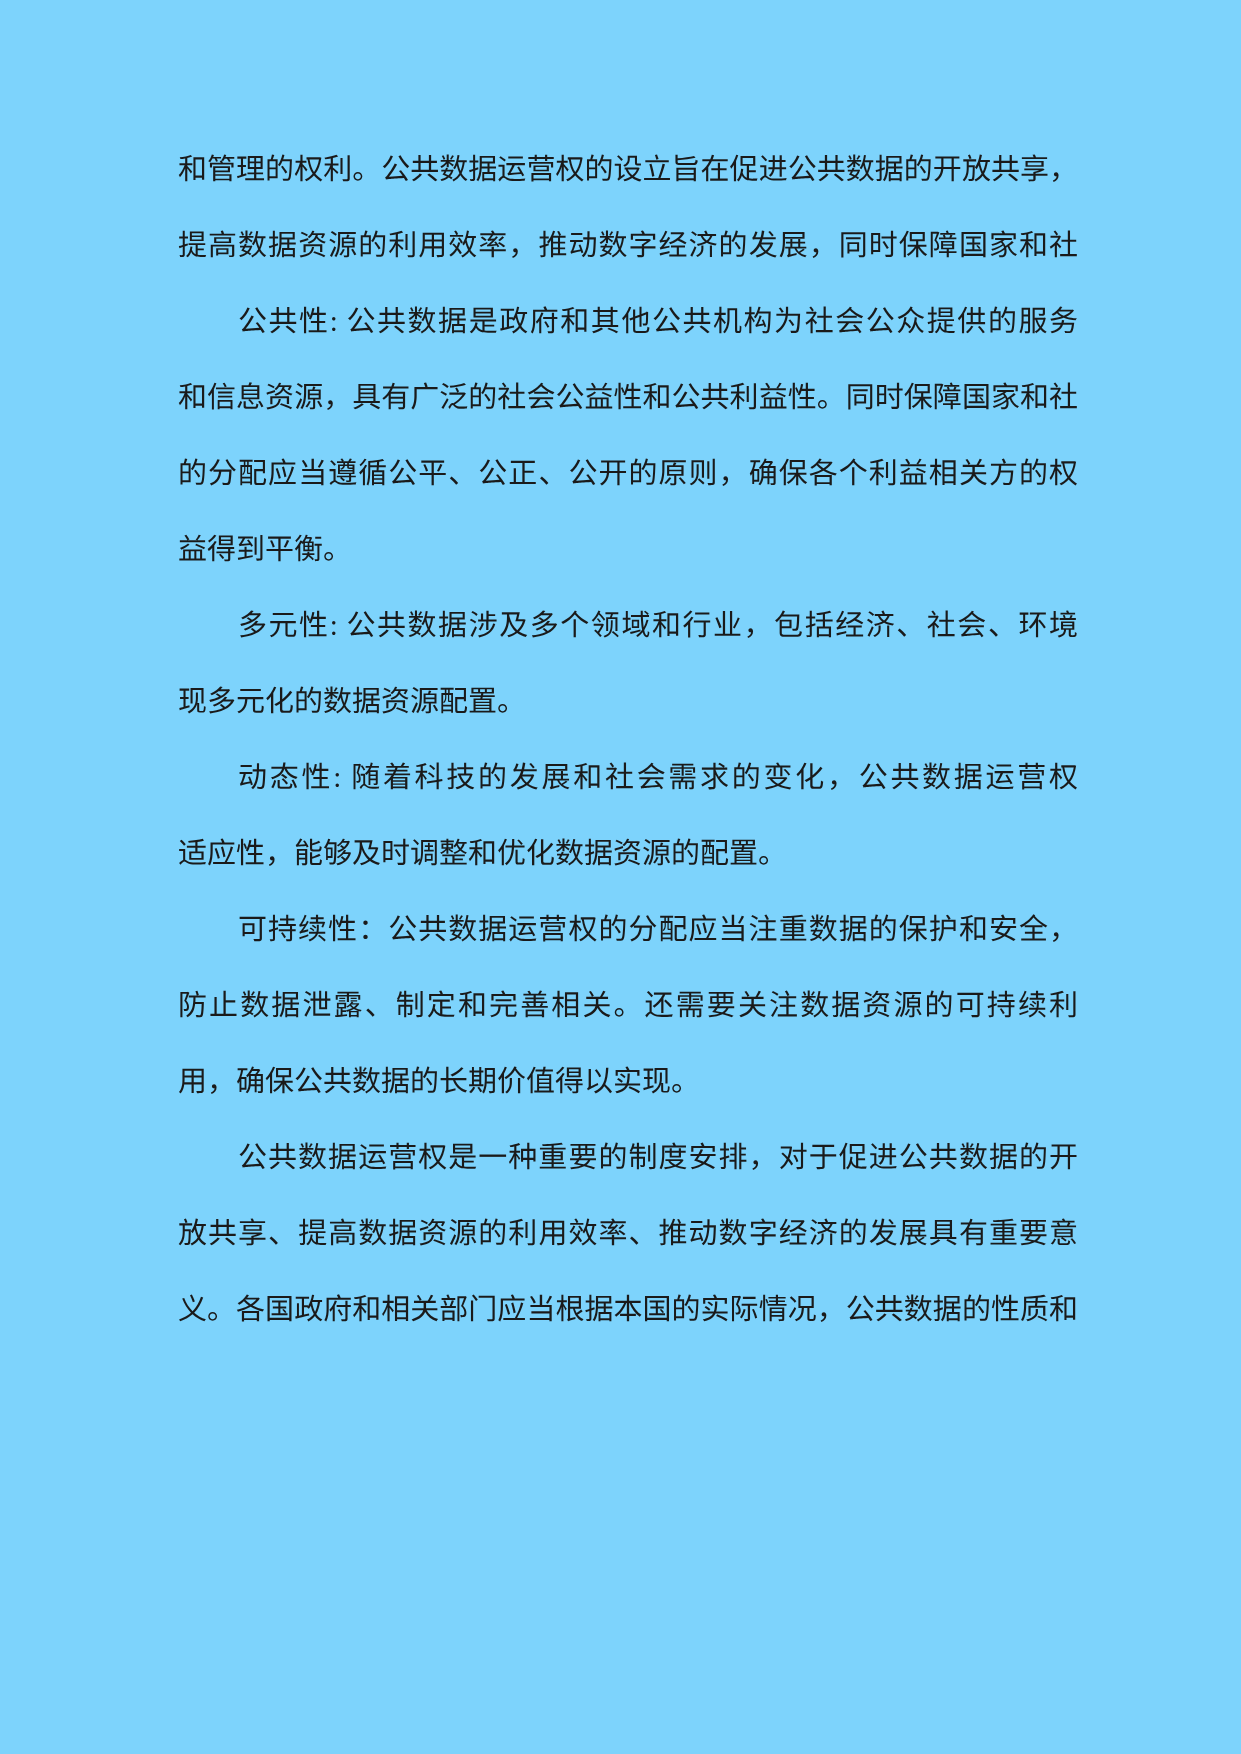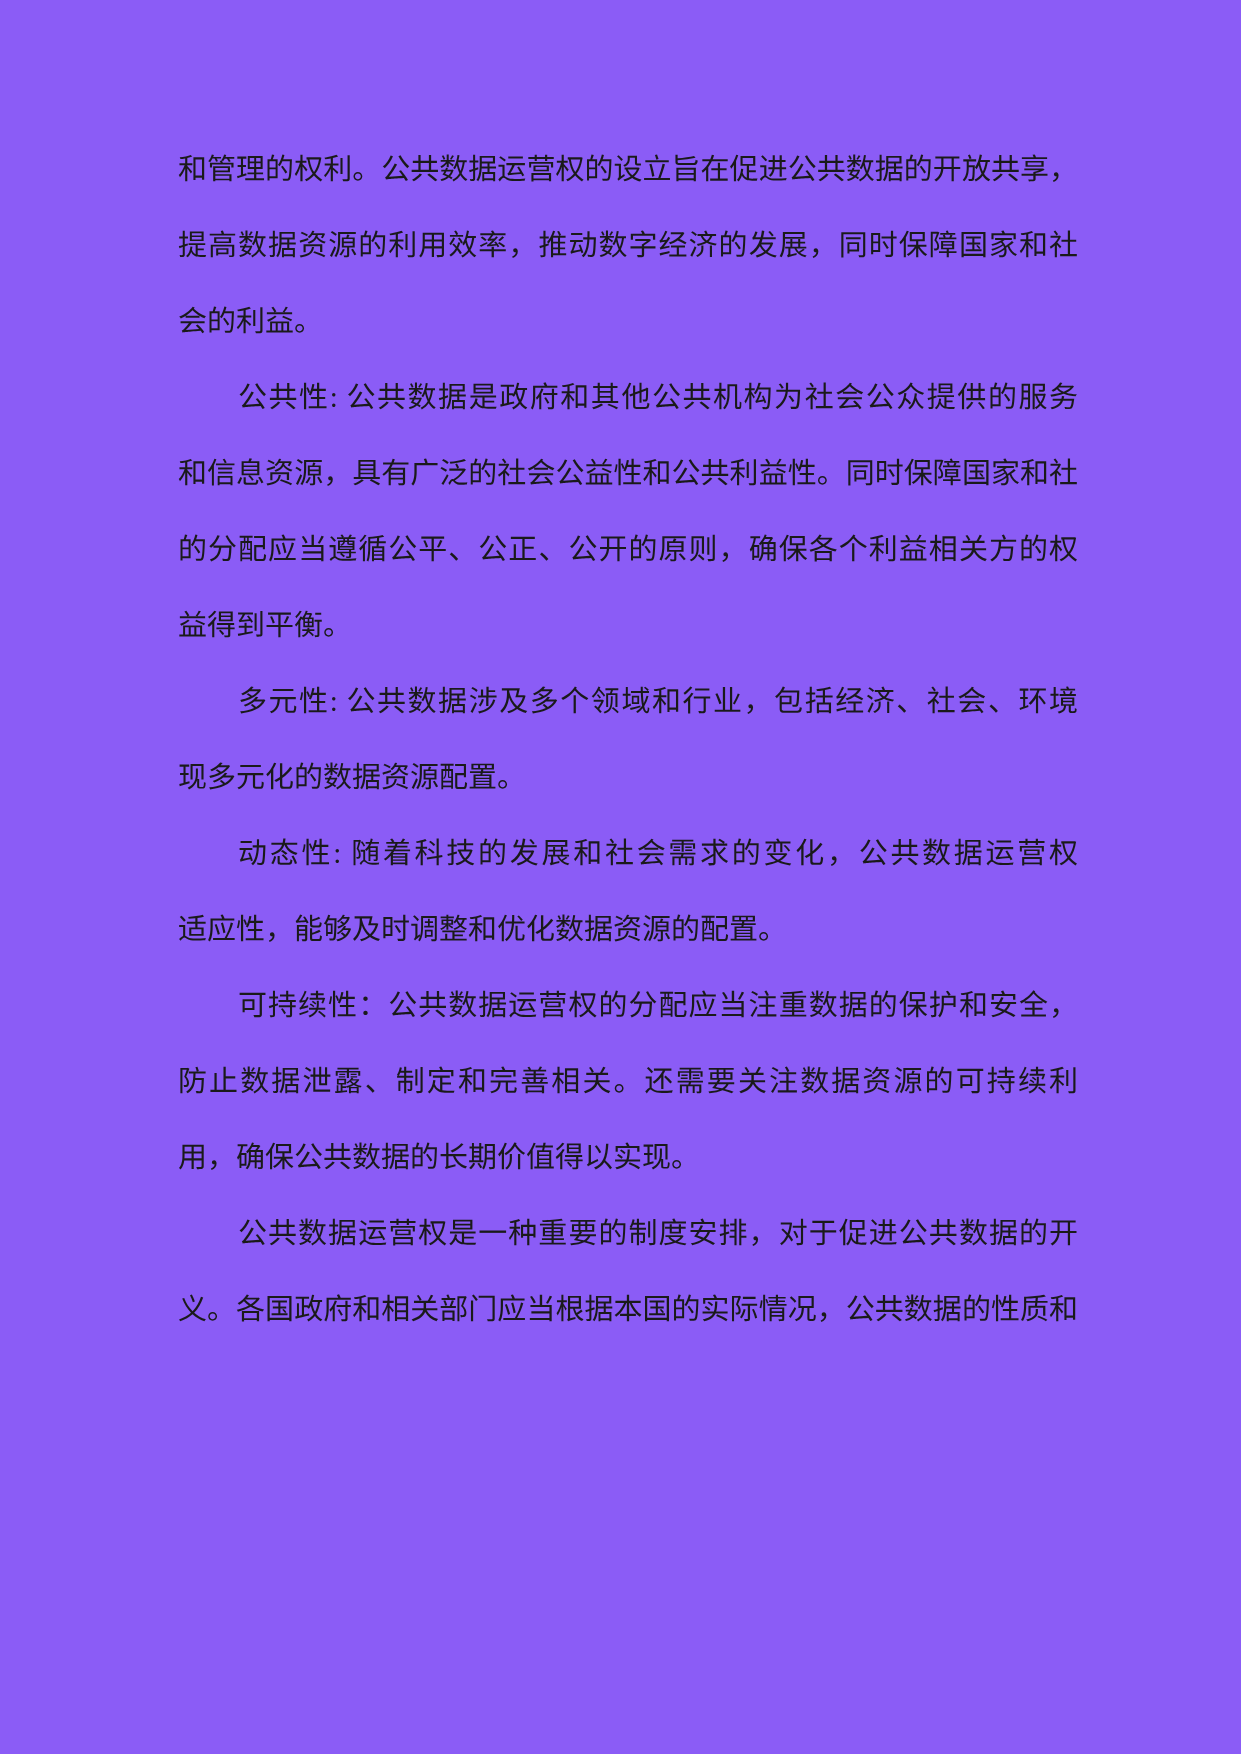--- a/index.html
+++ b/index.html
@@ -12,21 +12,21 @@
     height: 1754px;
     position: relative;
     font-family: "Liberation Serif", "DejaVu Serif", serif;
     overflow: hidden;
   }
   .page {
     position: absolute;
     left: 0; top: 0;
     width: 1241px;
     height: 1754px;
-    background: #8b5cf6;
+    background: #7dd3fc;
   }
   .doc {
     position: absolute;
     left: 178px;
     top: 131px;
     width: 900px;
     color: #1a1a1a;
   }
   .line {
     height: 76px;
@@ -45,28 +45,28 @@
     text-indent: 60px;
   }
 </style>
 </head>
 <body>
 
 <div class="page">
   <div class="doc">
     <div class="line">和管理的权利。公共数据运营权的设立旨在促进公共数据的开放共享，</div>
     <div class="line">提高数据资源的利用效率，推动数字经济的发展，同时保障国家和社</div>
-    <div class="line short">会的利益。</div>
     <div class="line indent">公共性: 公共数据是政府和其他公共机构为社会公众提供的服务</div>
     <div class="line">和信息资源，具有广泛的社会公益性和公共利益性。同时保障国家和社</div>
     <div class="line">的分配应当遵循公平、公正、公开的原则，确保各个利益相关方的权</div>
     <div class="line short">益得到平衡。</div>
     <div class="line indent">多元性: 公共数据涉及多个领域和行业，包括经济、社会、环境</div>
     <div class="line short">现多元化的数据资源配置。</div>
     <div class="line indent">动态性: 随着科技的发展和社会需求的变化，公共数据运营权</div>
     <div class="line short">适应性，能够及时调整和优化数据资源的配置。</div>
     <div class="line indent">可持续性：公共数据运营权的分配应当注重数据的保护和安全，</div>
     <div class="line">防止数据泄露、制定和完善相关。还需要关注数据资源的可持续利</div>
     <div class="line short">用，确保公共数据的长期价值得以实现。</div>
     <div class="line indent">公共数据运营权是一种重要的制度安排，对于促进公共数据的开</div>
+    <div class="line">放共享、提高数据资源的利用效率、推动数字经济的发展具有重要意</div>
     <div class="line">义。各国政府和相关部门应当根据本国的实际情况，公共数据的性质和</div>
   </div>
 </div>
 
 </body></html>

